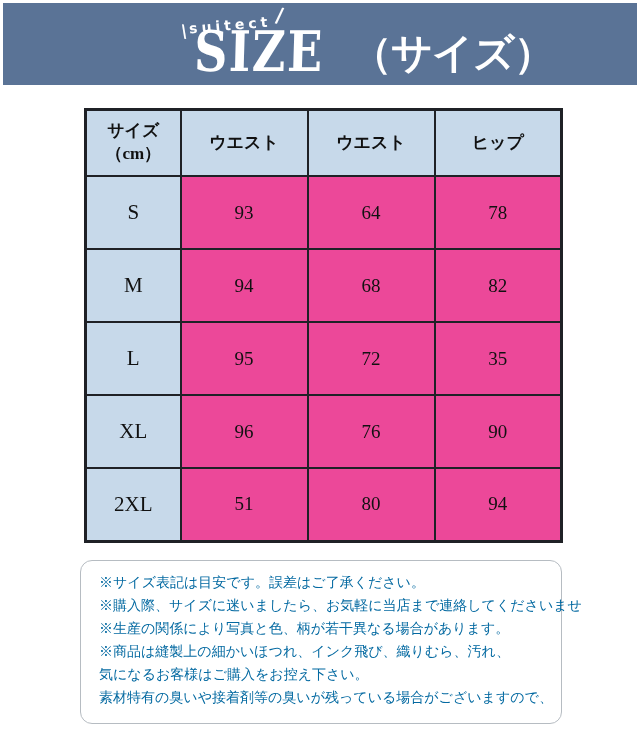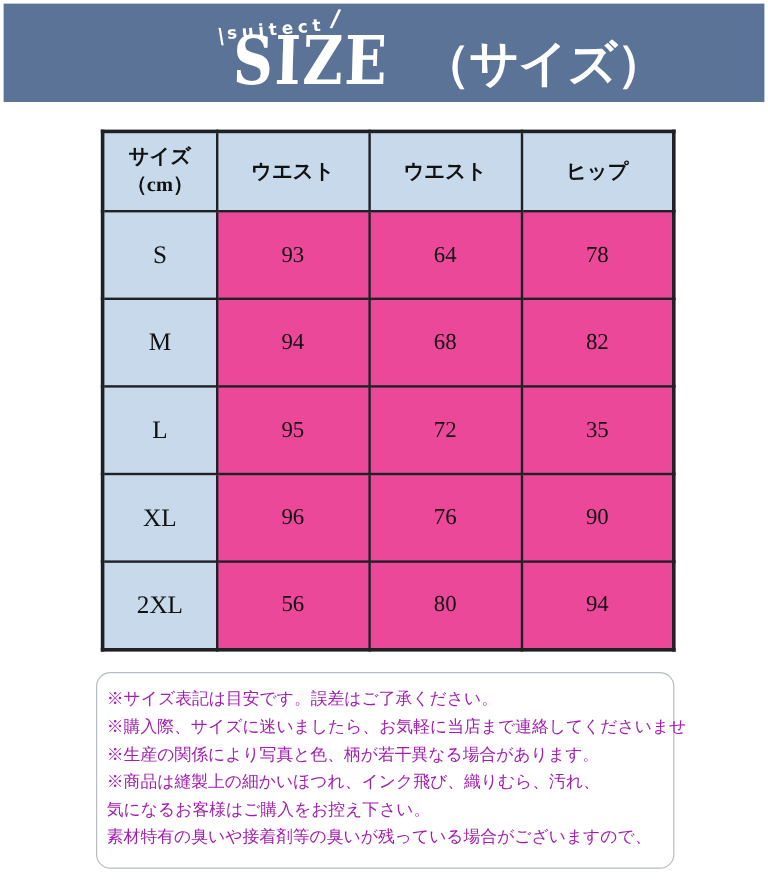--- a/index.html
+++ b/index.html
@@ -105,24 +105,24 @@
   }
 
   
   .notes-box {
     position: absolute;
     left: 80px; top: 560px;
     width: 482px;
     box-sizing: border-box;
     border: 1px solid #b6bcc2;
     border-radius: 12px;
-    padding: 10px 4px 14px 8px;
+    padding: 10px 4px 14px 18px;
     font-family: "Liberation Sans", sans-serif;
     font-size: 14px;
-    color: #a21caf;
+    color: #0369a1;
     line-height: 23px;
   }
   .note-line { white-space: nowrap; }
 </style>
 </head>
 <body>
 
 <div class="page">
 
   <div class="banner">
@@ -171,21 +171,21 @@
         <td>35</td>
       </tr>
       <tr>
         <th>XL</th>
         <td>96</td>
         <td>76</td>
         <td>90</td>
       </tr>
       <tr>
         <th>2XL</th>
-        <td>56</td>
+        <td>51</td>
         <td>80</td>
         <td>94</td>
       </tr>
     </tbody>
   </table>
 
   <div class="notes-box">
     <div class="note-line">※サイズ表記は目安です。誤差はご了承ください。</div>
     <div class="note-line">※購入際、サイズに迷いましたら、お気軽に当店まで連絡してくださいませ</div>
     <div class="note-line">※生産の関係により写真と色、柄が若干異なる場合があります。</div>

